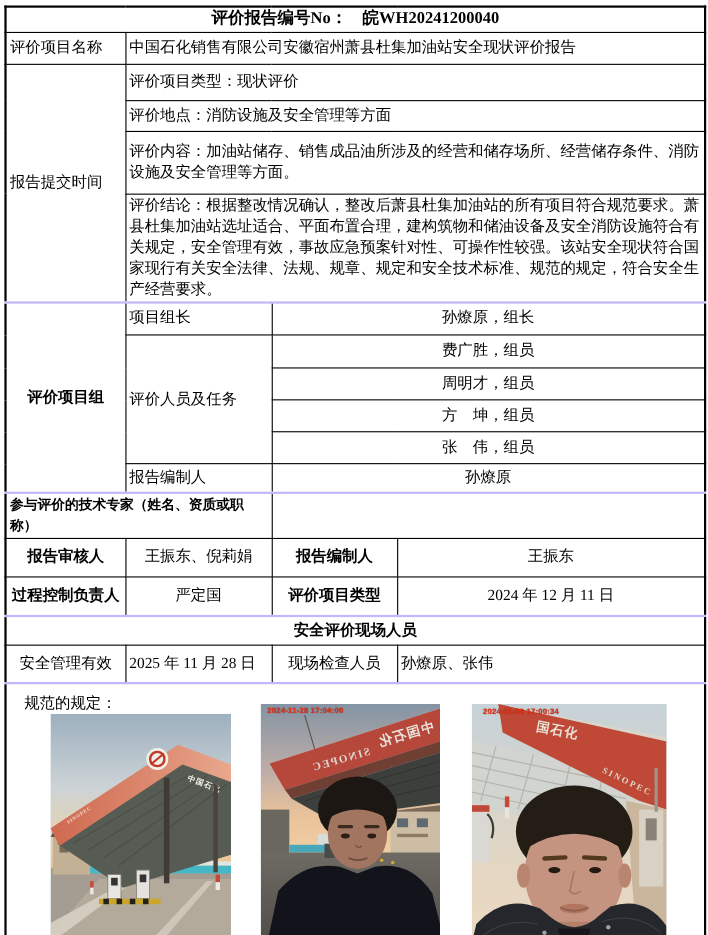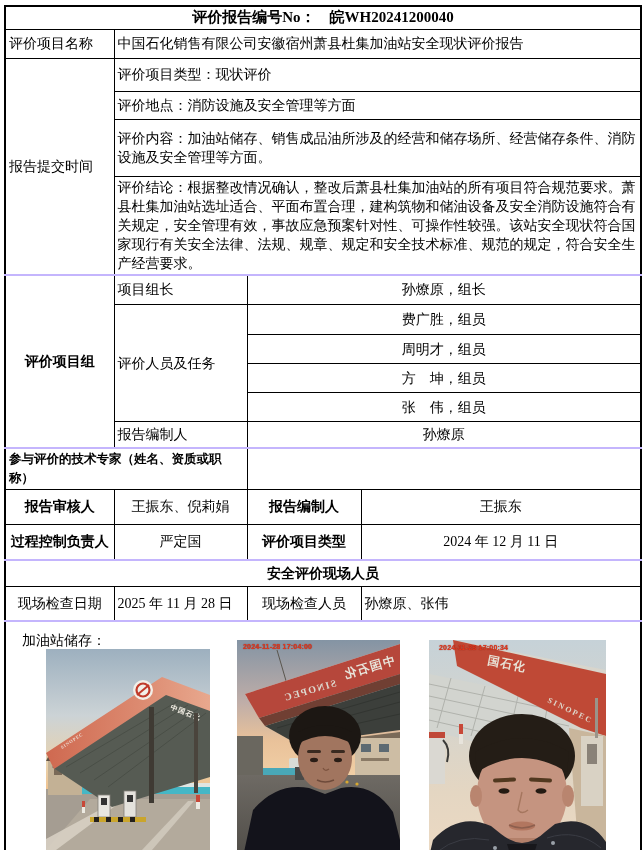--- a/index.html
+++ b/index.html
@@ -98,29 +98,29 @@
     <td class="b c">过程控制负责人</td>
     <td class="c">严定国</td>
     <td class="b c">评价项目类型</td>
     <td class="c">2024 年 12 月 11 日</td>
   </tr>
 
   <tr style="height:26px">
     <td colspan="4" class="b c thick">安全评价现场人员</td>
   </tr>
   <tr style="height:35px">
-    <td class="c">现场检查日期</td>
+    <td class="c">安全管理有效</td>
     <td>2025 年 11 月 28 日</td>
     <td class="c">现场检查人员</td>
     <td>孙燎原、张伟</td>
   </tr>
 
   <tr style="height:238px">
     <td colspan="4" class="photos-cell thick">
-      <div class="photos-label">加油站储存：</div>
+      <div class="photos-label">规范的规定：</div>
 
       <div class="photo" style="left:40px;top:27px;width:164px;height:201px;">
         <svg width="164" height="201" viewBox="0 0 164 201">
           <defs>
             <linearGradient id="sky1" x1="0" y1="0" x2="0" y2="1">
               <stop offset="0" stop-color="#9db0bf"></stop>
                     <stop offset="0.45" stop-color="#ccd3d6"></stop>
               <stop offset="0.78" stop-color="#e9d2ad"></stop>
                     <stop offset="1" stop-color="#f1bd85"></stop>
             </linearGradient>

